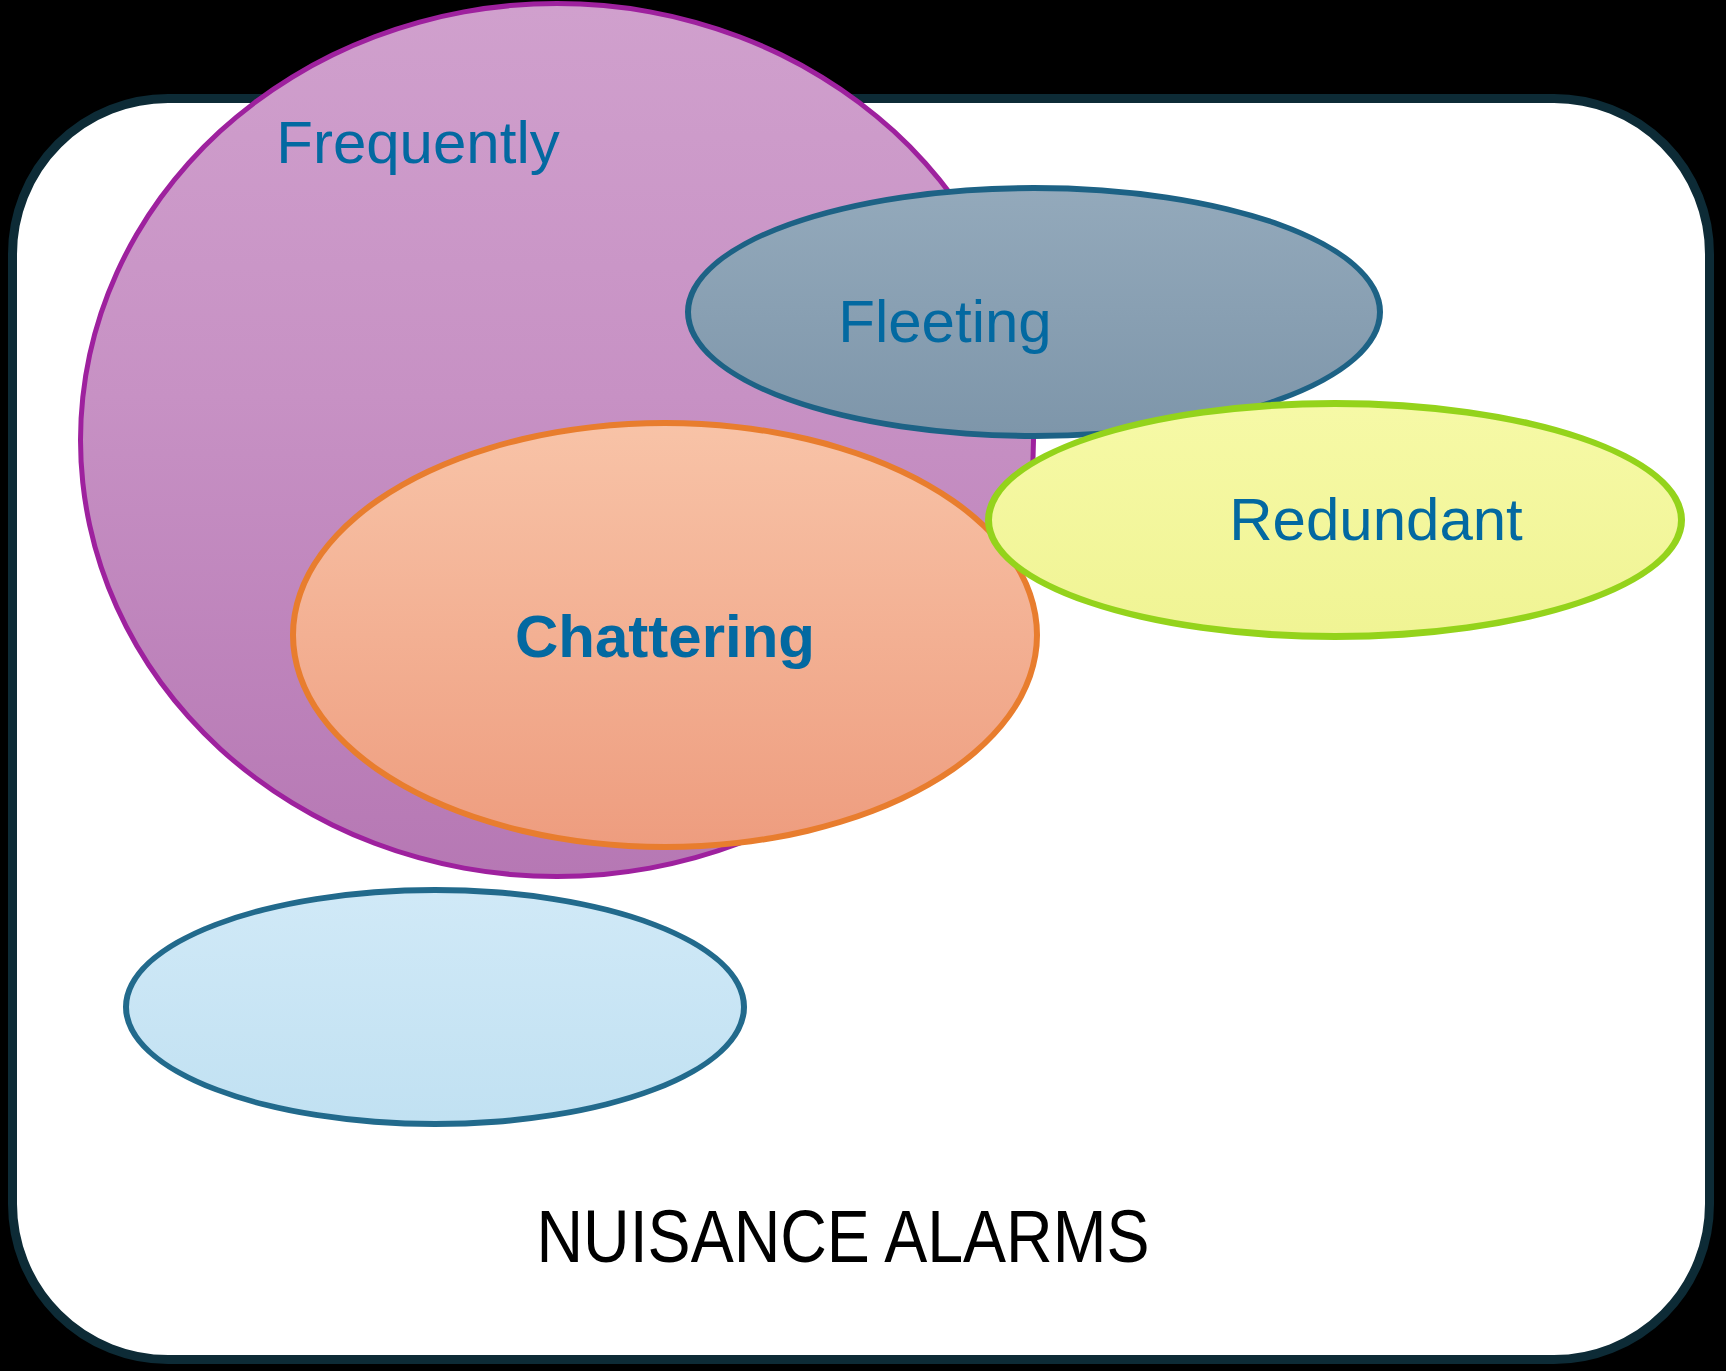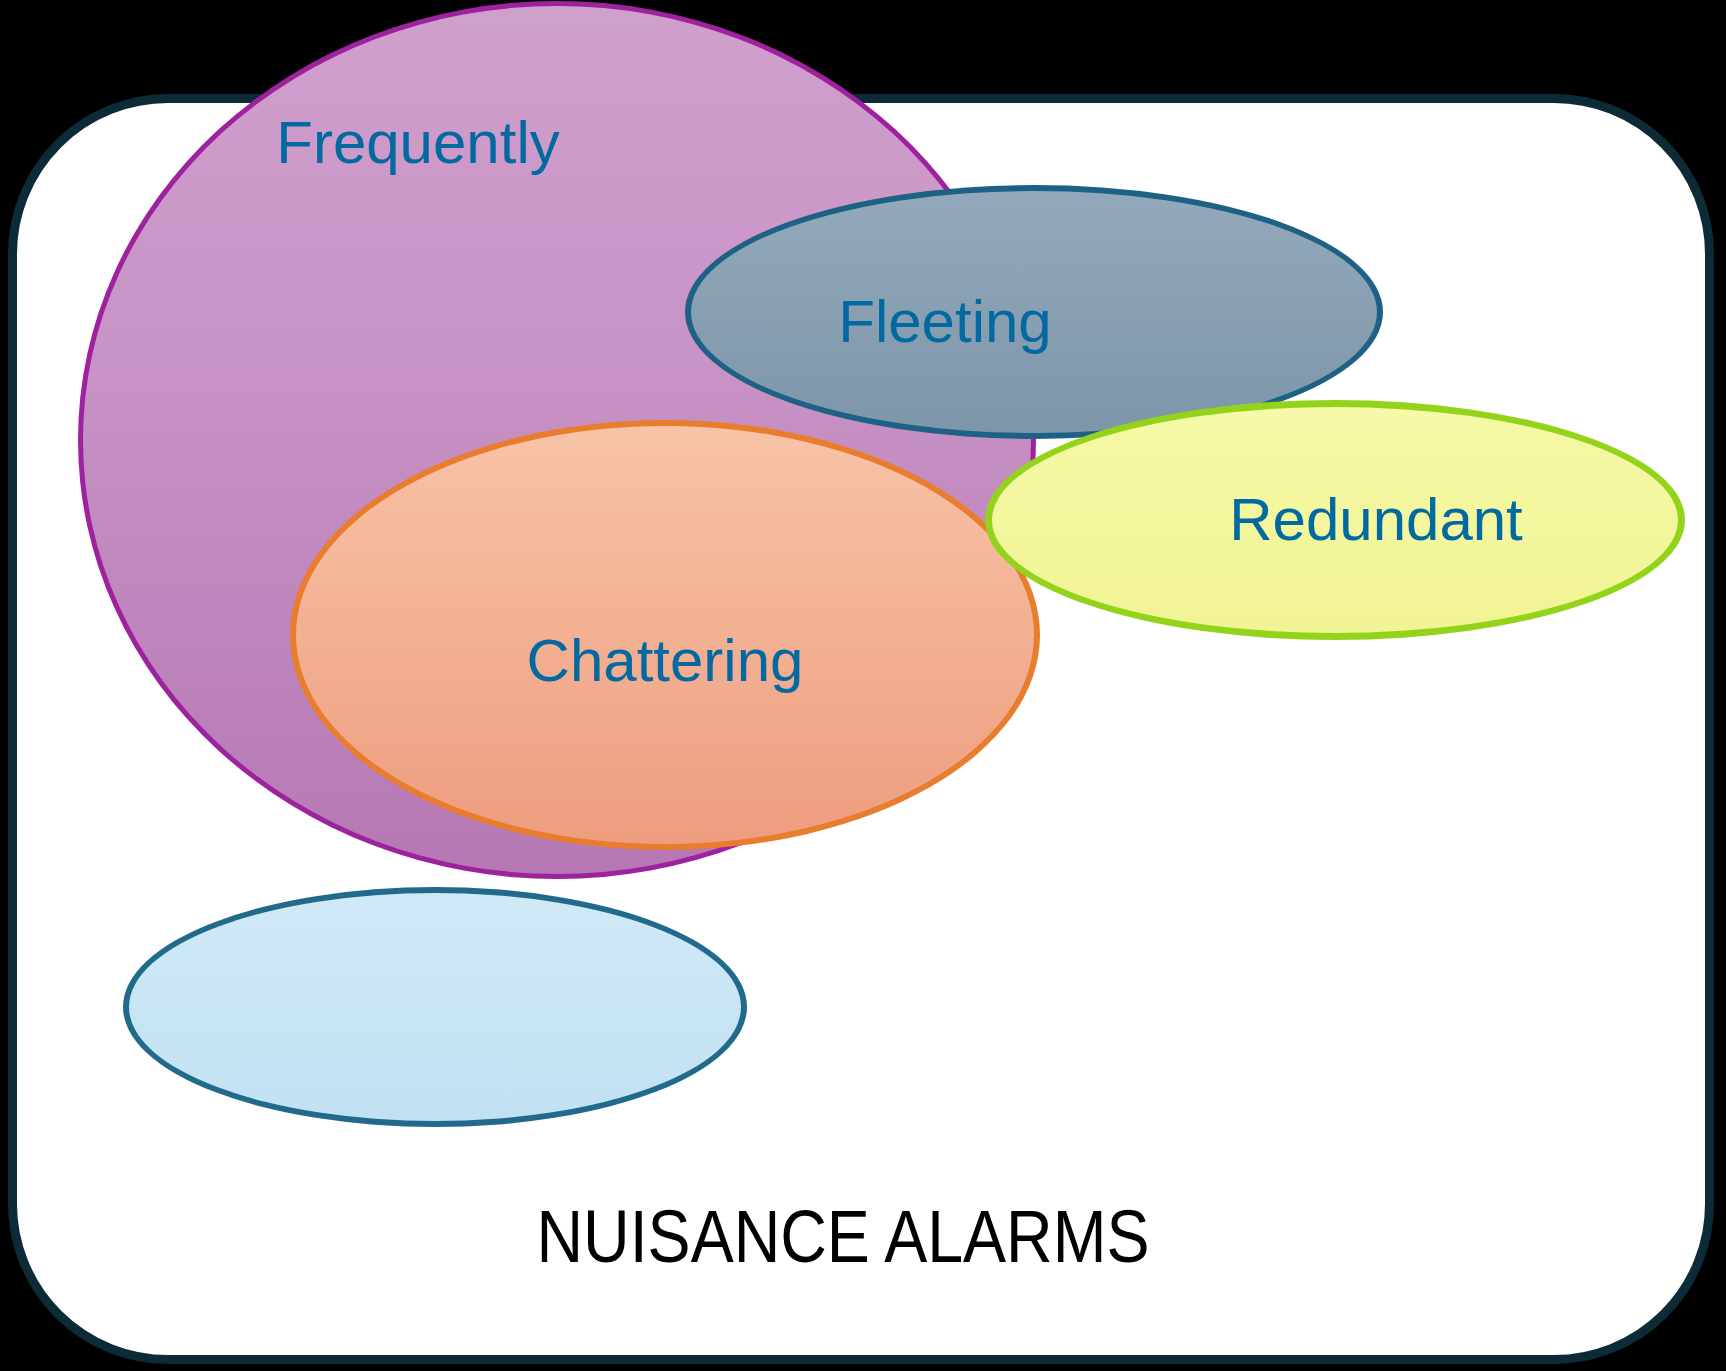--- a/index.html
+++ b/index.html
@@ -85,22 +85,23 @@
     width: 500px;
   }
   .label-fleeting {
     left: 745px;
     top: 265px;
     width: 400px;
     margin-top: 12px;
   }
   .label-chattering {
     left: 415px;
-    top: 616px;
+    top: 592px;
     width: 500px;
+    font-weight: bold;
   }
   .label-redundant {
     left: 1126px;
     top: 475px;
     width: 500px;
   }
   .label-stale {
     left: 269px;
     top: 961px;
     width: 400px;

